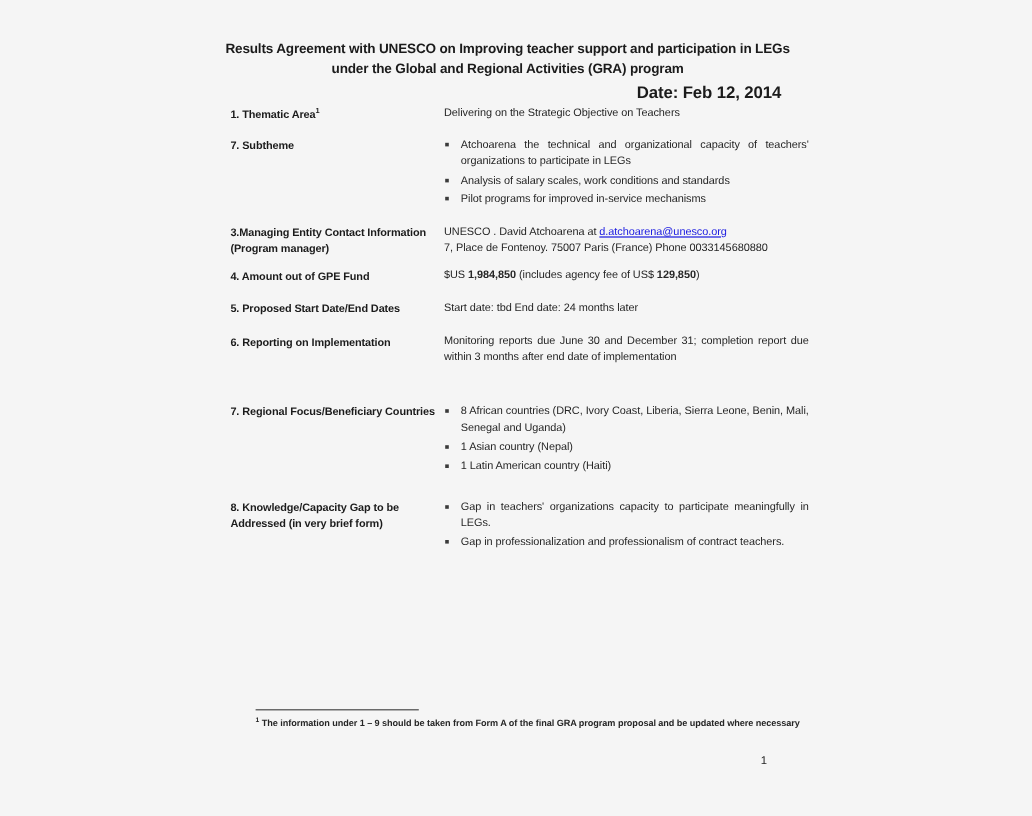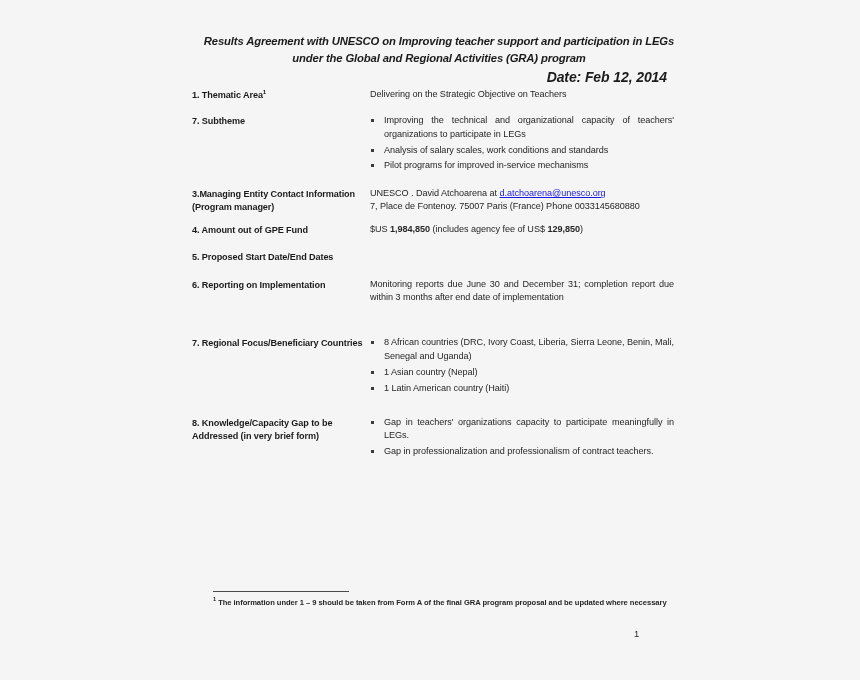--- a/index.html
+++ b/index.html
@@ -17,25 +17,24 @@
   .page {
     position: relative;
     width: 860px;
     height: 680px;
     box-sizing: border-box;
   }
 
   
   .title-block {
     position: absolute;
-    left: 193px;
+    left: 177px;
     top: 33px;
     width: 492px;
     text-align: center;
-    font-style: italic;
   }
   .doc-title {
     font-size: 11.3px;
     font-weight: bold;
     line-height: 16.5px;
     letter-spacing: -0.15px;
     color: #1b1b1b;
   }
   .doc-date {
     margin-top: 3px;
@@ -184,21 +183,21 @@
       </div>
       <div class="row-value">
         <p>Delivering on the Strategic Objective on Teachers</p>
       </div>
     </div>
 
     <div class="row r2">
       <div class="row-label">7. Subtheme</div>
       <div class="row-value">
         <ul class="bullets">
-          <li class="just">Improving the technical and organizational capacity of teachers' organizations to participate in LEGs</li>
+          <li class="just">Atchoarena the technical and organizational capacity of teachers' organizations to participate in LEGs</li>
           <li>Analysis of salary scales, work conditions and standards</li>
           <li>Pilot programs for improved in-service mechanisms</li>
         </ul>
       </div>
     </div>
 
     <div class="row r3">
       <div class="row-label">
         <span>3.Managing Entity Contact Information</span><br>
         <span>(Program manager)</span>
@@ -211,20 +210,23 @@
 
     <div class="row r4">
       <div class="row-label">4. Amount out of GPE Fund</div>
       <div class="row-value">
         <p><span>$US </span><span class="bold">1,984,850</span><span> (includes agency fee of US$ </span><span class="bold">129,850</span><span>)</span></p>
       </div>
     </div>
 
     <div class="row r5">
       <div class="row-label">5. Proposed Start Date/End Dates</div>
+      <div class="row-value">
+        <p>Start date: tbd End date: 24 months later</p>
+      </div>
     </div>
 
     <div class="row r6">
       <div class="row-label">6. Reporting on Implementation</div>
       <div class="row-value just">
         <p>Monitoring reports due June 30 and December 31; completion report due within 3 months after end date of implementation</p>
       </div>
     </div>
 
     <div class="row r7">

